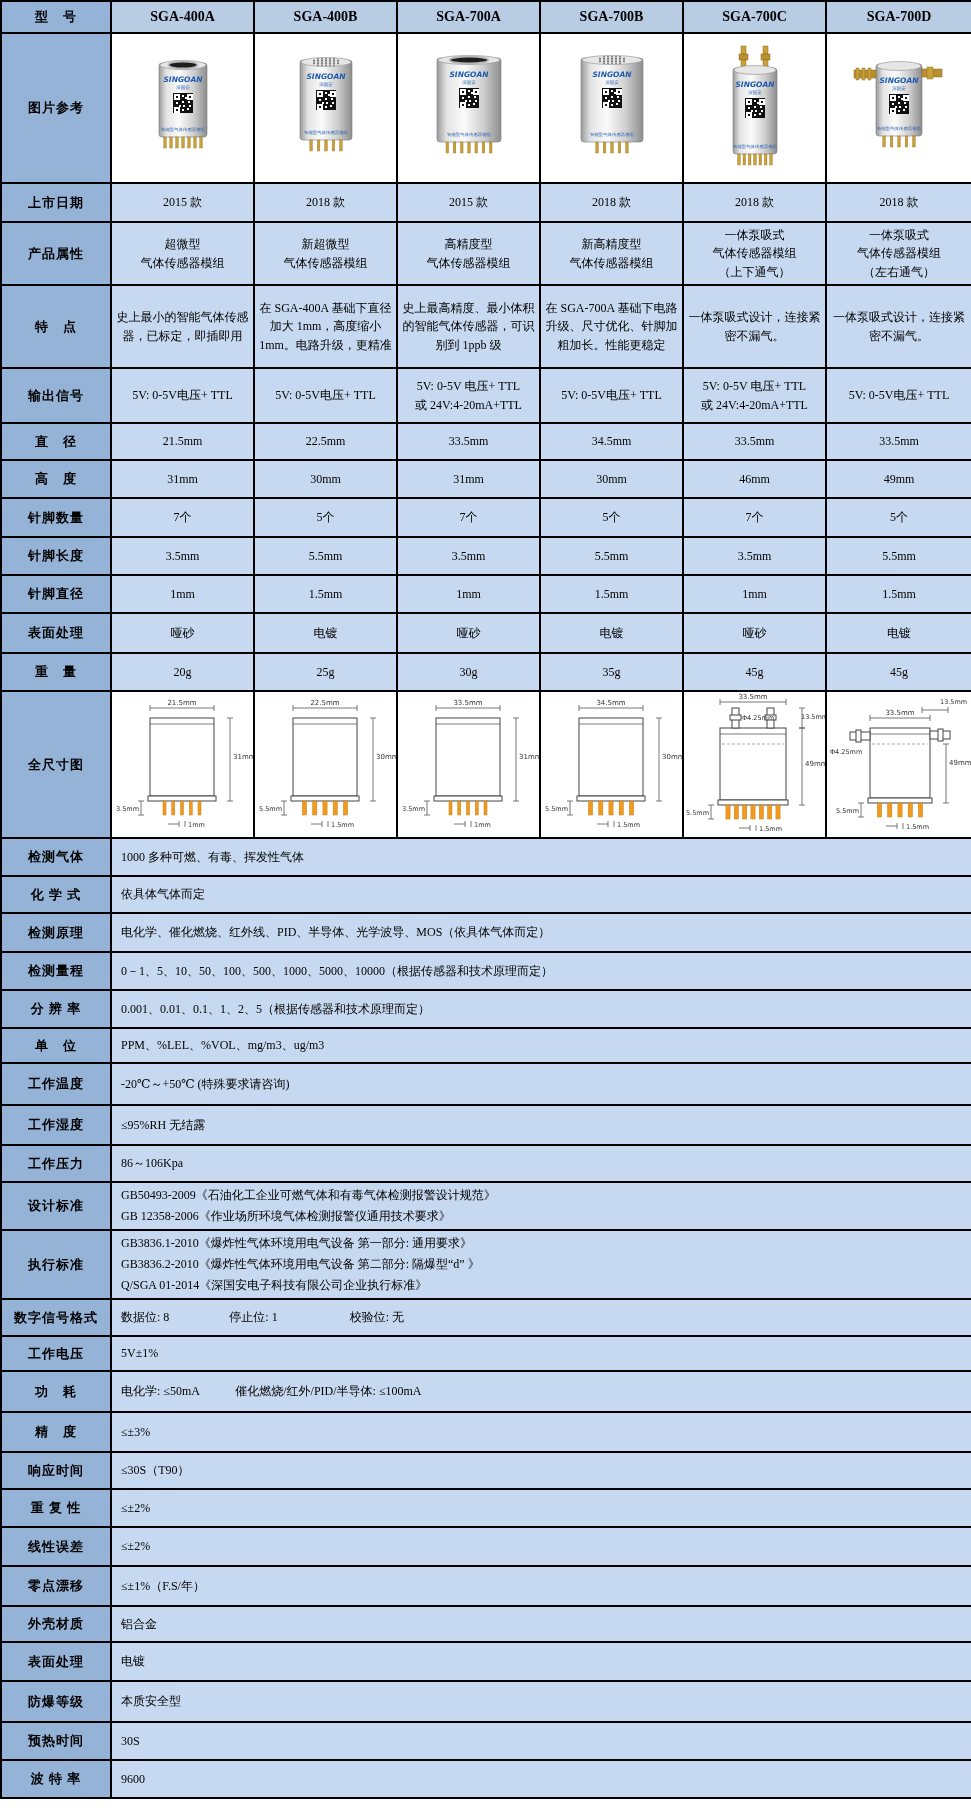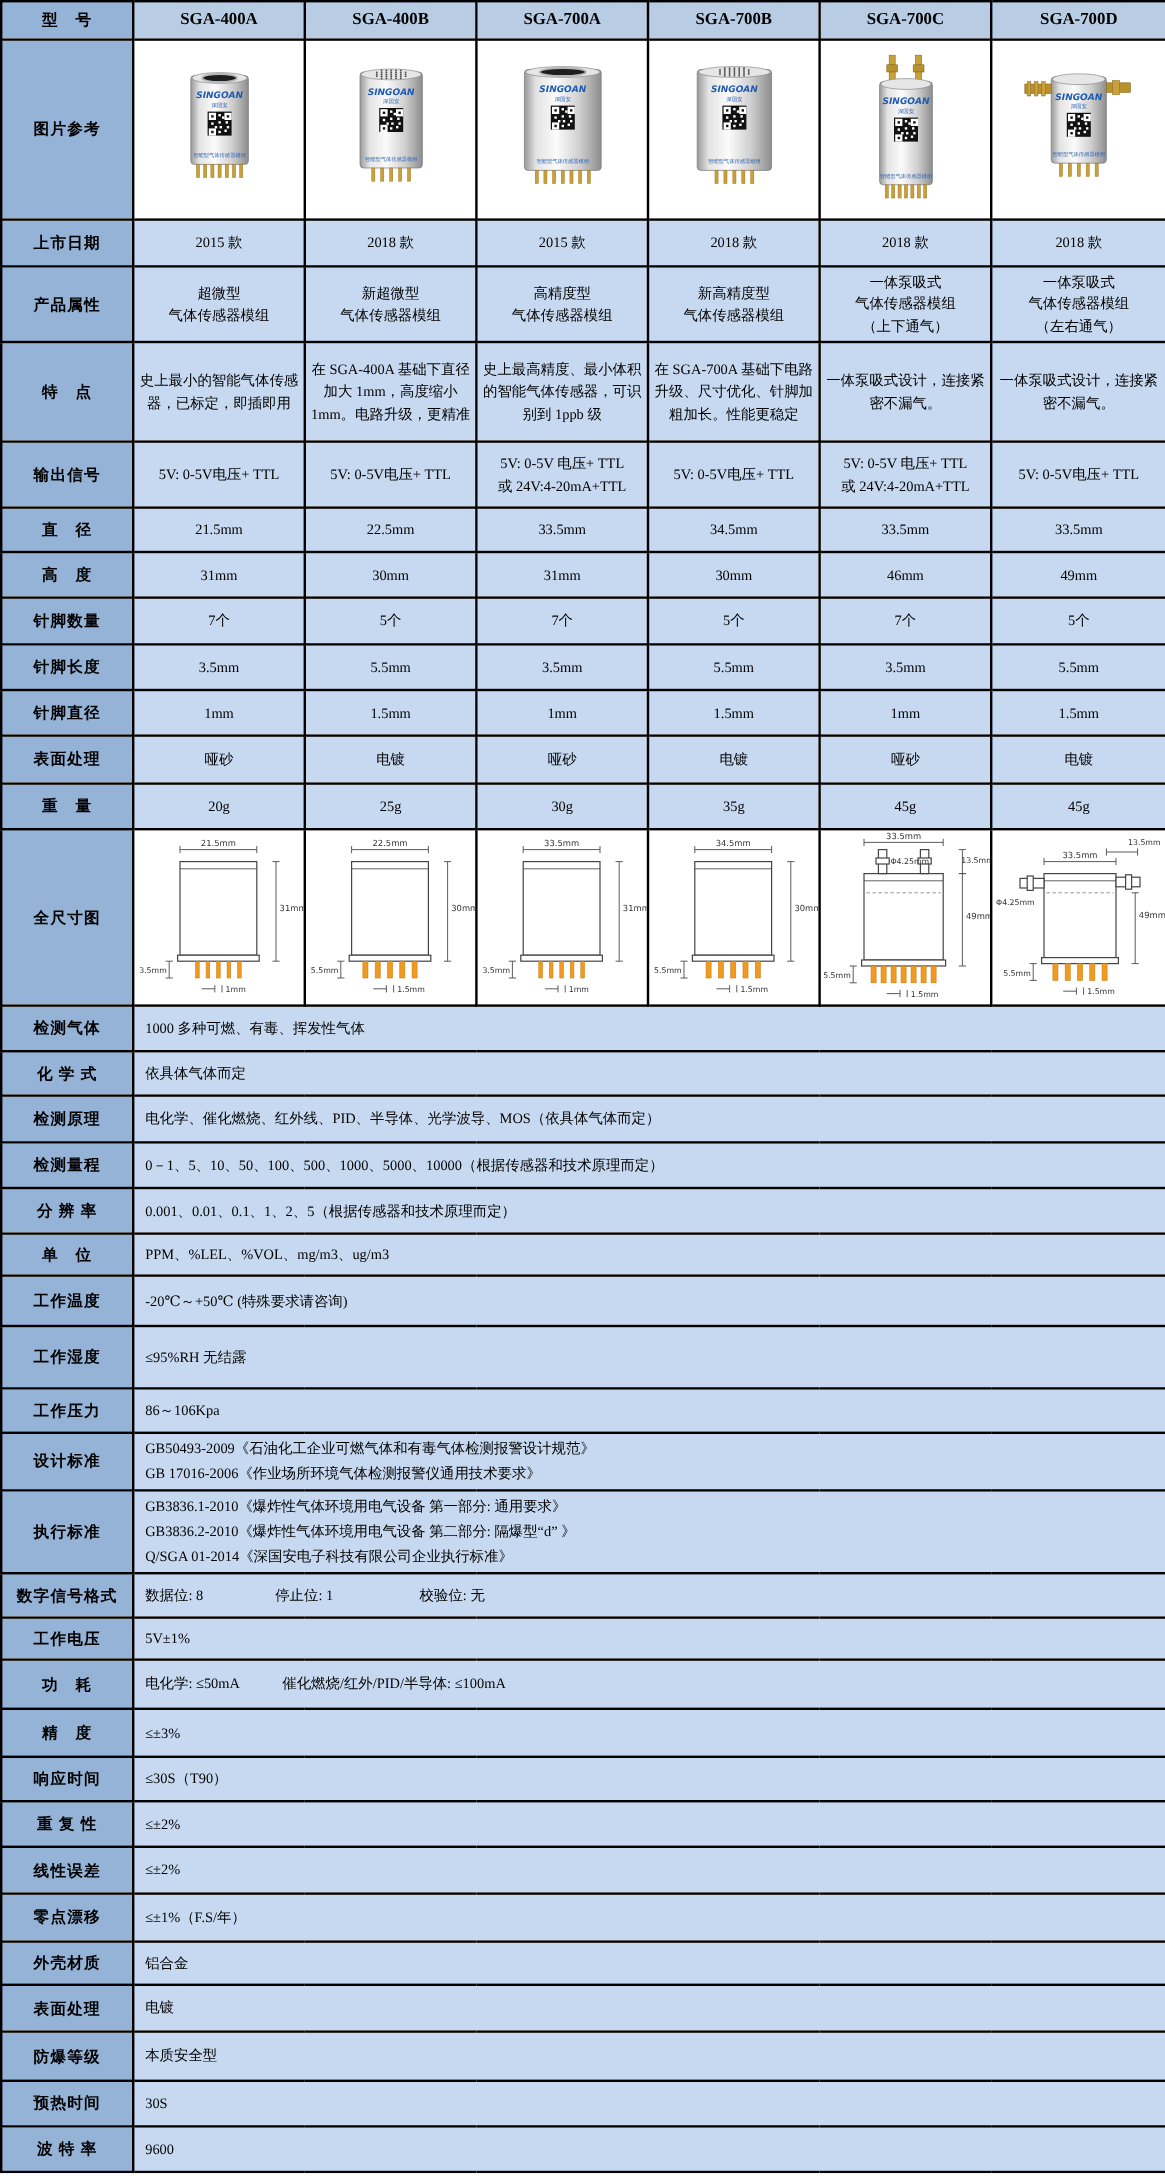--- a/index.html
+++ b/index.html
@@ -687,32 +687,32 @@
           <td class="wide" colspan="6">0.001、0.01、0.1、1、2、5（根据传感器和技术原理而定）</td>
         </tr>
         <tr style="height: 35px; border-radius: 12px;">
           <td class="lbl">单　位</td>
           <td class="wide" colspan="6">PPM、%LEL、%VOL、mg/m3、ug/m3</td>
         </tr>
         <tr style="height: 42px;">
           <td class="lbl">工作温度</td>
           <td class="wide" colspan="6">-20℃～+50℃ (特殊要求请咨询)</td>
         </tr>
-        <tr style="height: 52px;">
+        <tr style="height: 40px;">
           <td class="lbl">工作湿度</td>
           <td class="wide" colspan="6">≤95%RH 无结露</td>
         </tr>
         <tr style="height: 37px;">
           <td class="lbl">工作压力</td>
           <td class="wide" colspan="6">86～106Kpa</td>
         </tr>
         <tr style="height: 44px;">
           <td class="lbl">设计标准</td>
           <td class="wide" colspan="6">GB50493-2009《石油化工企业可燃气体和有毒气体检测报警设计规范》
-GB 17016-2006《作业场所环境气体检测报警仪通用技术要求》</td>
+GB 12358-2006《作业场所环境气体检测报警仪通用技术要求》</td>
         </tr>
         <tr style="height: 65px;">
           <td class="lbl">执行标准</td>
           <td class="wide" colspan="6">GB3836.1-2010《爆炸性气体环境用电气设备 第一部分: 通用要求》
 GB3836.2-2010《爆炸性气体环境用电气设备 第二部分: 隔爆型“d” 》
 Q/SGA 01-2014《深国安电子科技有限公司企业执行标准》</td>
         </tr>
         <tr style="height: 37px;">
           <td class="lbl">数字信号格式</td>
           <td class="wide" colspan="6">数据位: 8　　　　　停止位: 1　　　　　　校验位: 无</td>

